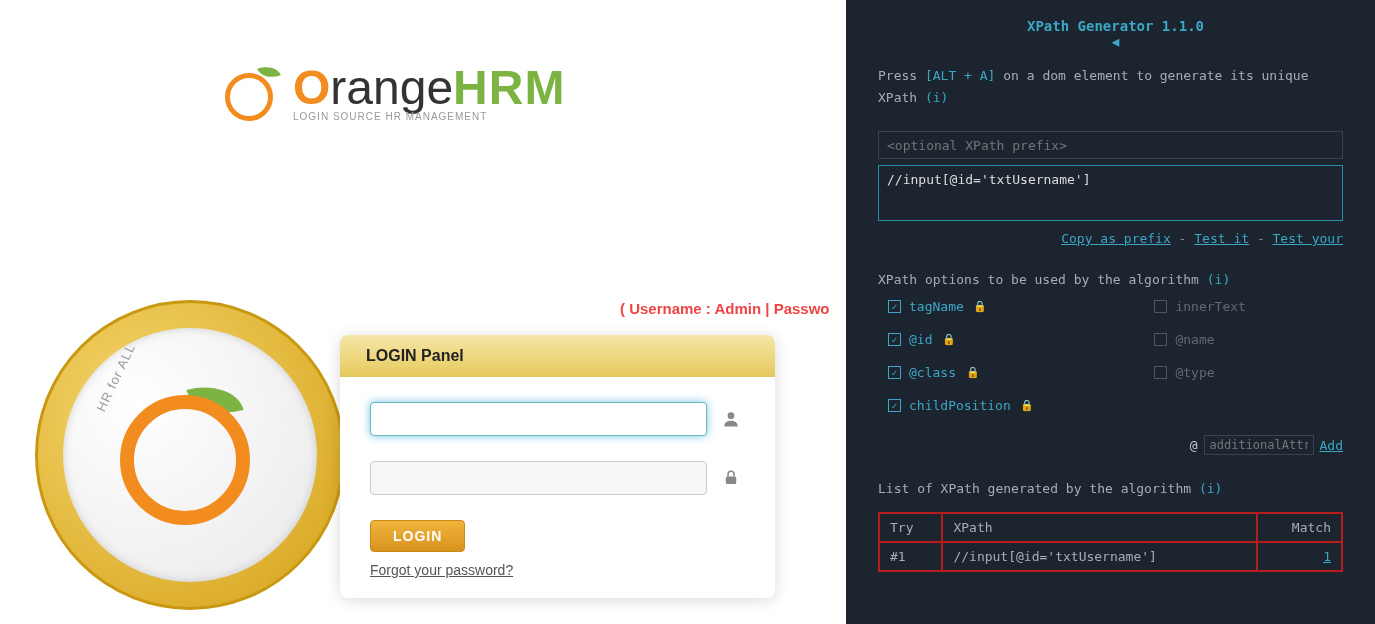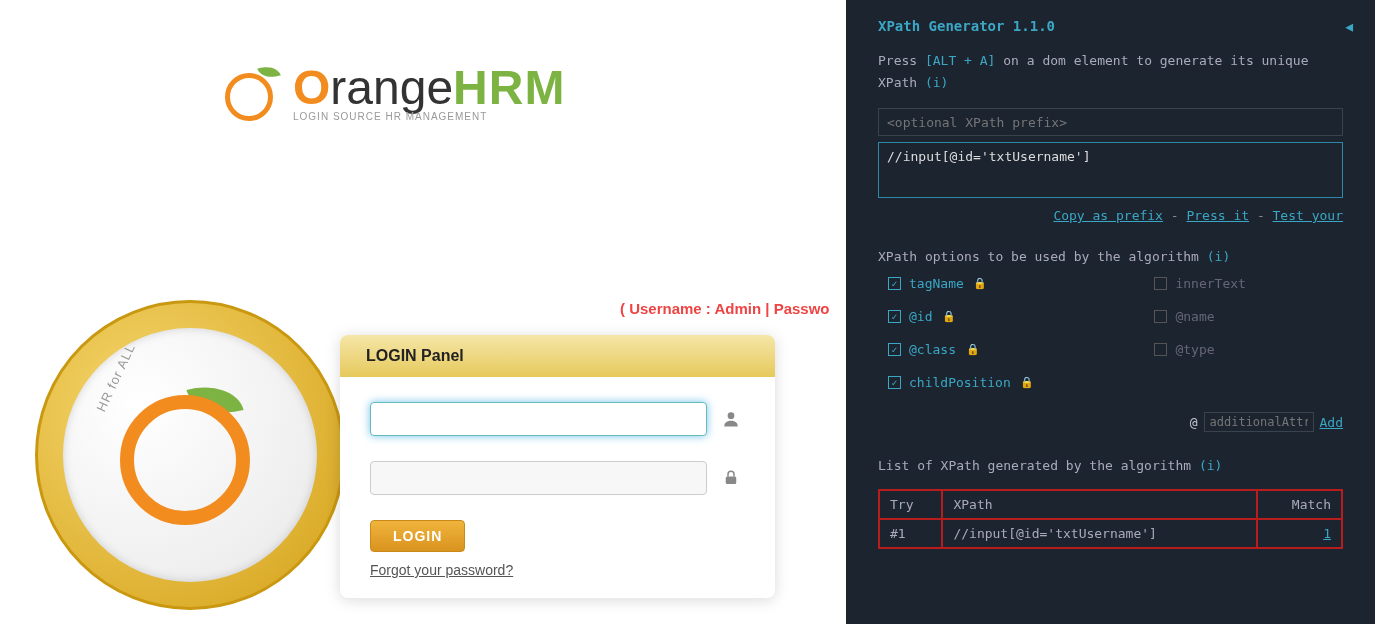--- a/index.html
+++ b/index.html
@@ -32,29 +32,29 @@
 .login-body { padding: 25px 30px 20px 30px; }
 .input-row { display: flex; align-items: center; margin-bottom: 25px; position: relative; }
 .login-input { flex: 1; height: 34px; border: 1px solid #ccc; border-radius: 4px; padding: 0 10px; font-size: 14px; background: #f7f7f7; }
 .login-input.focused { box-shadow: 0 0 8px rgba(80, 180, 230, 0.8); border-color: #6bb; background:#fff; }
 .input-icon { width: 28px; height: 28px; margin-left: 10px; display:flex; align-items:center; justify-content:center; color:#888; }
 .login-button { background: linear-gradient(#f0b43c, #d9931f); color: #fff; border: 1px solid #c98a1a; border-radius: 4px; padding: 7px 22px; font-weight: bold; font-size: 14px; cursor: pointer; letter-spacing: 1px; }
 .forgot-link { display: block; margin-top: 10px; color: #555; font-size: 14px; text-decoration: underline; cursor:pointer; }
 
 
 .right-panel { position: absolute; right: 0; top: 0; width: 529px; height: 624px; background: #1c2430; color: #c0c6cc; font-family: 'Consolas', monospace; font-size: 13px; padding: 0; overflow: hidden; }
-.xp-header { display: flex; justify-content: space-between; align-items: center; padding: 18px 22px 10px 32px; }
+.xp-header { display: flex; justify-content: space-between; align-items: center; padding: 18px 22px 10px 32px; flex-direction: column; }
 .xp-title { color: #3ba7c4; font-weight: bold; font-size: 14px; }
 .xp-collapse { color: #3ba7c4; cursor:pointer; }
 .xp-instruction { padding: 6px 32px 14px 32px; line-height: 1.7; color: #aab; }
 .xp-instruction .key { color: #3ba7c4; }
 .xp-instruction .info-i, .info-i { color: #3ba7c4; cursor:pointer; }
 .xp-textarea { display:block; margin: 0 32px 6px 32px; width: calc(100% - 64px); background: #1c2430; border: 1px solid #3a424d; color: #999; font-family: inherit; font-size: 13px; padding: 6px 8px; resize: none; }
 .xp-textarea.main { border: 1px solid #2d8aa6; color: #ddd; height: 56px; }
-.xp-textarea.prefix { height: 28px; color:#666; }
+.xp-textarea.prefix { height: 28px; color:#666;margin-top:8px; }
 .xp-links { text-align: right; padding: 4px 32px 18px 32px; color: #888; }
 .xp-links a { color: #3ba7c4; text-decoration: underline; cursor:pointer; }
 .xp-section-title { padding: 8px 32px; color: #aab; }
 .xp-options { display: flex; padding: 4px 32px 10px 42px; gap: 120px; }
 .xp-opt-col { display:flex; flex-direction:column; gap: 18px; }
 .xp-check { display: flex; align-items: center; gap: 8px; cursor:pointer; }
 .xp-box { width: 13px; height: 13px; border: 1px solid #3ba7c4; display:inline-flex; align-items:center; justify-content:center; }
 .xp-box.checked::after { content: '✓'; color: #3ba7c4; font-size:10px; line-height:1; }
 .xp-box.disabled { border-color: #555; }
 .xp-check.disabled { color: #556; cursor:default; }
@@ -137,21 +137,21 @@
   <div class="xp-instruction">
     <span>Press </span><span class="key">[ALT + A]</span><span> on a dom element to generate its unique XPath </span><span class="info-i">(i)</span>
   </div>
 
   <textarea class="xp-textarea prefix" placeholder="&lt;optional XPath prefix&gt;" style=""></textarea>
   <textarea class="xp-textarea main" style="">//input[@id='txtUsername']</textarea>
 
   <div class="xp-links">
     <a>Copy as prefix</a>
     <span> - </span>
-    <a>Press it</a>
+    <a>Test it</a>
     <span> - </span>
     <a>Test your</a>
   </div>
 
   <div class="xp-section-title">
     <span>XPath options to be used by the algorithm </span><span class="info-i">(i)</span>
   </div>
 
   <div class="xp-options">
     <div class="xp-opt-col" id="opts-left">

